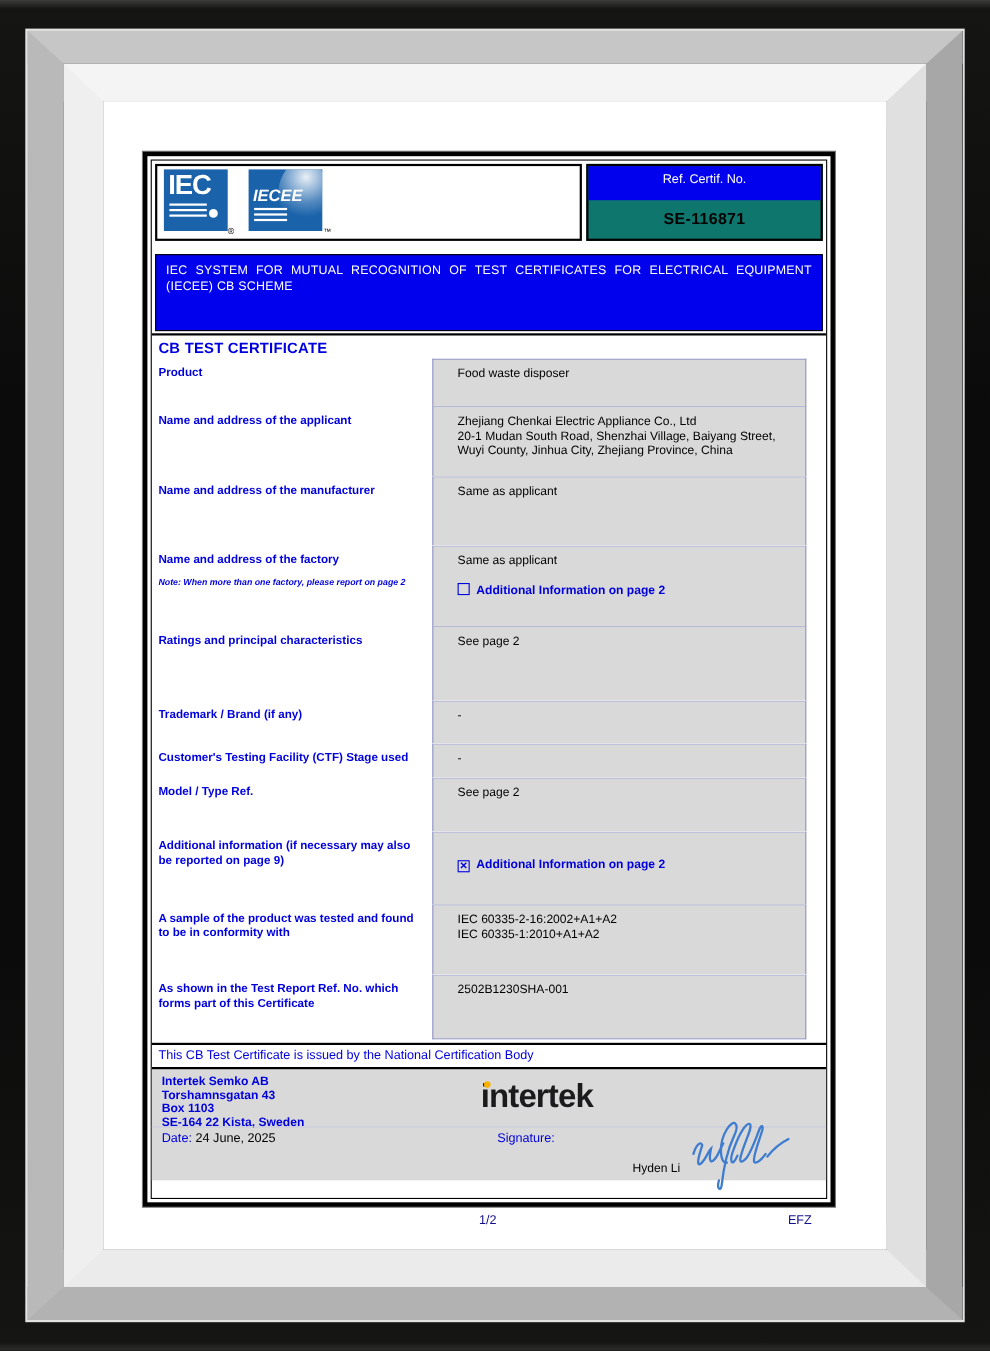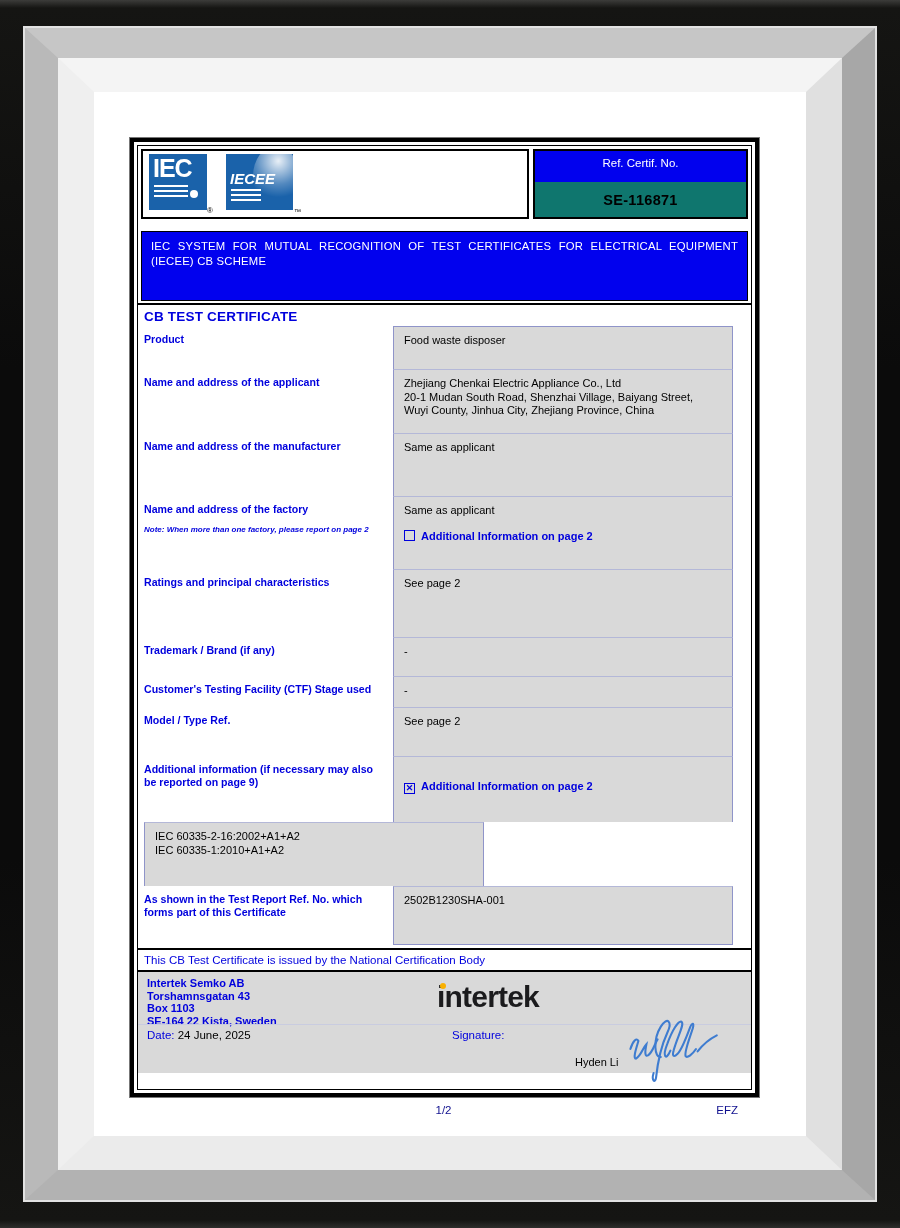--- a/index.html
+++ b/index.html
@@ -46,21 +46,21 @@
   
   .rows{margin-left:6px;}
   .frow{display:flex;overflow:hidden;}
   .frow:nth-child(1){height:43px}.frow:nth-child(2){height:64px}.frow:nth-child(3){height:63px}
   .frow:nth-child(4){height:73px}.frow:nth-child(5){height:68px}.frow:nth-child(6){height:39px}
   .frow:nth-child(7){height:31px}.frow:nth-child(8){height:49px}.frow:nth-child(9){height:66px}
   .frow:nth-child(10){height:64px}.frow:nth-child(11){height:59px}
   .flabel{width:249px;box-sizing:border-box;padding:7px 12px 0 0;color:#0000dd;font-weight:bold;font-size:10.6px;line-height:12.5px;}
   .fnote{font-size:8px;font-style:italic;font-weight:bold;margin-top:9px;line-height:9px;}
   .fval{width:340px;box-sizing:border-box;background:#d9d9d9;border-left:1px solid #8f94c9;border-right:1px solid #8f94c9;
-    border-top:1px solid #b4b8d8;padding:7px 10px 0;font-size:11px;line-height:13.5px;color:#000;white-space:pre-line;}
+    border-top:1px solid #b4b8d8;padding:7px 22px 0;font-size:11px;line-height:13.5px;color:#000;white-space:pre-line;}
   .frow:first-child .fval{border-top:1px solid #8f94c9;}
   .frow:last-child .fval{border-bottom:1px solid #8f94c9;}
   .cbline{color:#0000dd;font-weight:bold;font-size:11px;margin-top:12px;white-space:normal;}
   .cbline.solo{margin-top:16px;}
   .cbox{display:inline-block;width:9px;height:9px;border:1px solid #0000dd;margin-right:6px;font-size:9px;line-height:9px;
     text-align:center;color:#0000dd;font-weight:bold;vertical-align:-1px;}
   
   .rule2{height:2px;background:#000;margin-top:3px;}
   .issuer-statement{color:#0000dd;font-size:11.5px;padding:4px 0 4px 6px;}
   .issuer-block{position:relative;background:#d9d9d9;border-top:2px solid #000;height:103px;box-sizing:border-box;}
@@ -164,20 +164,21 @@
                 </div>
                 <div class="frow">
                   <div class="flabel">Model / Type Ref.</div>
                   <div class="fval">See page 2</div>
                 </div>
                 <div class="frow">
                   <div class="flabel">Additional information (if necessary may also be reported on page 9)</div>
                   <div class="fval"><div class="cbline solo"><span class="cbox">✕</span><span>Additional Information on page 2</span></div></div>
                 </div>
                 <div class="frow">
+                  <div class="flabel">A sample of the product was tested and found to be in conformity with</div>
                   <div class="fval">IEC 60335-2-16:2002+A1+A2
 IEC 60335-1:2010+A1+A2</div>
                 </div>
                 <div class="frow">
                   <div class="flabel">As shown in the Test Report Ref. No. which forms part of this Certificate</div>
                   <div class="fval">2502B1230SHA-001</div>
                 </div>
               </div>
 
             <div class="rule2"></div>

